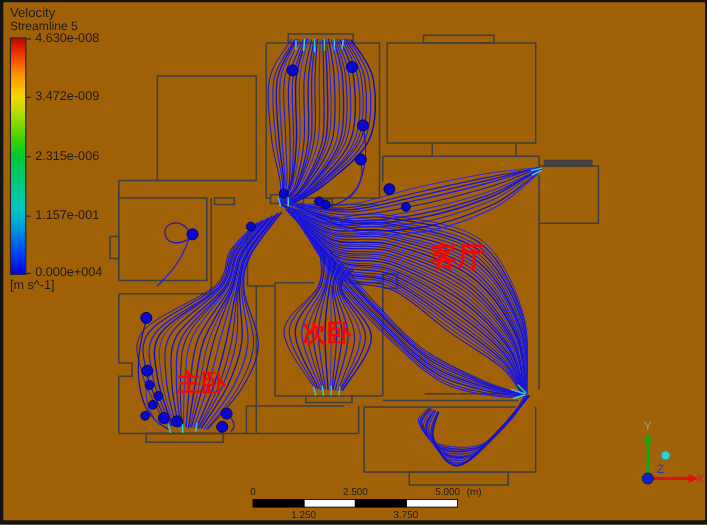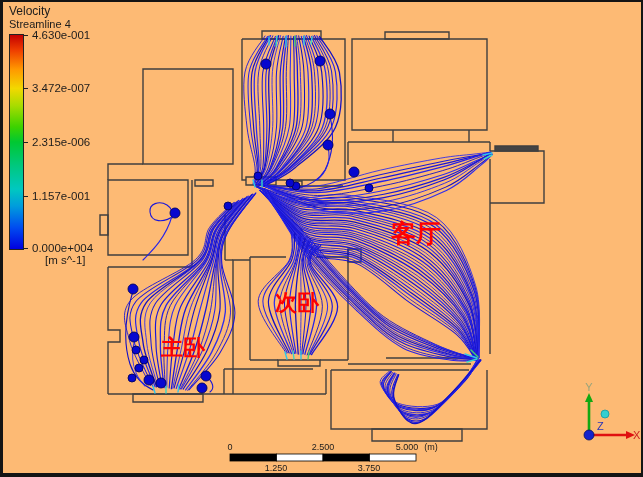--- a/index.html
+++ b/index.html
@@ -1,56 +1,56 @@
 <!DOCTYPE html>
 <html><head>
 <meta charset="utf-8">
 <style>
   html,body{margin:0;padding:0;background:#dcdcdc;}
   .frame{
-    position:relative; width:643px; height:477px; background:#fdba74;
+    position:relative; width:643px; height:477px; background:#a16207;
     border-style:solid; border-color:#141414; border-width:2px 2px 4px 3px;
     box-sizing:border-box; overflow:hidden;
     font-family:"Liberation Sans", sans-serif;
   }
   .scene{position:absolute; left:0; top:0;}
   
   .legend{position:absolute; left:6px; top:3px; z-index:5; color:#1c1c1c;}
   .lg-title{font-size:12px; line-height:13px;}
   .lg-sub{font-size:11px; line-height:12px;}
   .lg-wrap{position:relative; margin-top:4px; height:216px; width:120px;}
   .lg-bar{
     position:absolute; left:0; top:0; width:15px; height:216px;
     border:1px solid #222; box-sizing:border-box;
     background:linear-gradient(180deg,
       #c40000 0%, #ee3c00 7%, #ff9800 16%, #f2d800 25%, #a8dc00 33%,
       #3cd200 43%, #00c832 50%, #00c87e 61%, #00c8c0 72%, #009cdc 80%,
       #004cf0 90%, #0000e0 100%);
   }
   .lg-tick{position:absolute; left:15px; width:4px; height:1px; background:#222;}
   .lg-lab{position:absolute; left:23px; font-size:11.5px; white-space:nowrap;}
-  .lg-units{margin-top:4px; font-size:11.5px;margin-left:36px;}
+  .lg-units{margin-top:4px; font-size:11.5px;}
 </style>
 </head>
 <body>
 
 <div class="frame">
 
   <div class="legend">
     <div class="lg-title">Velocity</div>
-    <div class="lg-sub">Streamline 4</div>
+    <div class="lg-sub">Streamline 5</div>
     <div class="lg-wrap">
       <div class="lg-bar"></div>
       <div class="lg-tick" style="top:1px"></div>
       <div class="lg-tick" style="top:54px"></div>
       <div class="lg-tick" style="top:108px"></div>
       <div class="lg-tick" style="top:162px"></div>
       <div class="lg-tick" style="top:214px"></div>
-      <div class="lg-lab" style="top:-5px">4.630e-001</div>
-      <div class="lg-lab" style="top:48px">3.472e-007</div>
+      <div class="lg-lab" style="top:-5px">4.630e-008</div>
+      <div class="lg-lab" style="top:48px">3.472e-009</div>
       <div class="lg-lab" style="top:102px">2.315e-006</div>
       <div class="lg-lab" style="top:156px">1.157e-001</div>
       <div class="lg-lab" style="top:208px">0.000e+004</div>
     </div>
     <div class="lg-units">[m s^-1]</div>
   </div>
 
   <svg class="scene" id="scene" width="638" height="471" viewBox="0 0 638 471">
 
     <g id="walls" fill="none" stroke="#3f3f3f" stroke-width="1.4">

